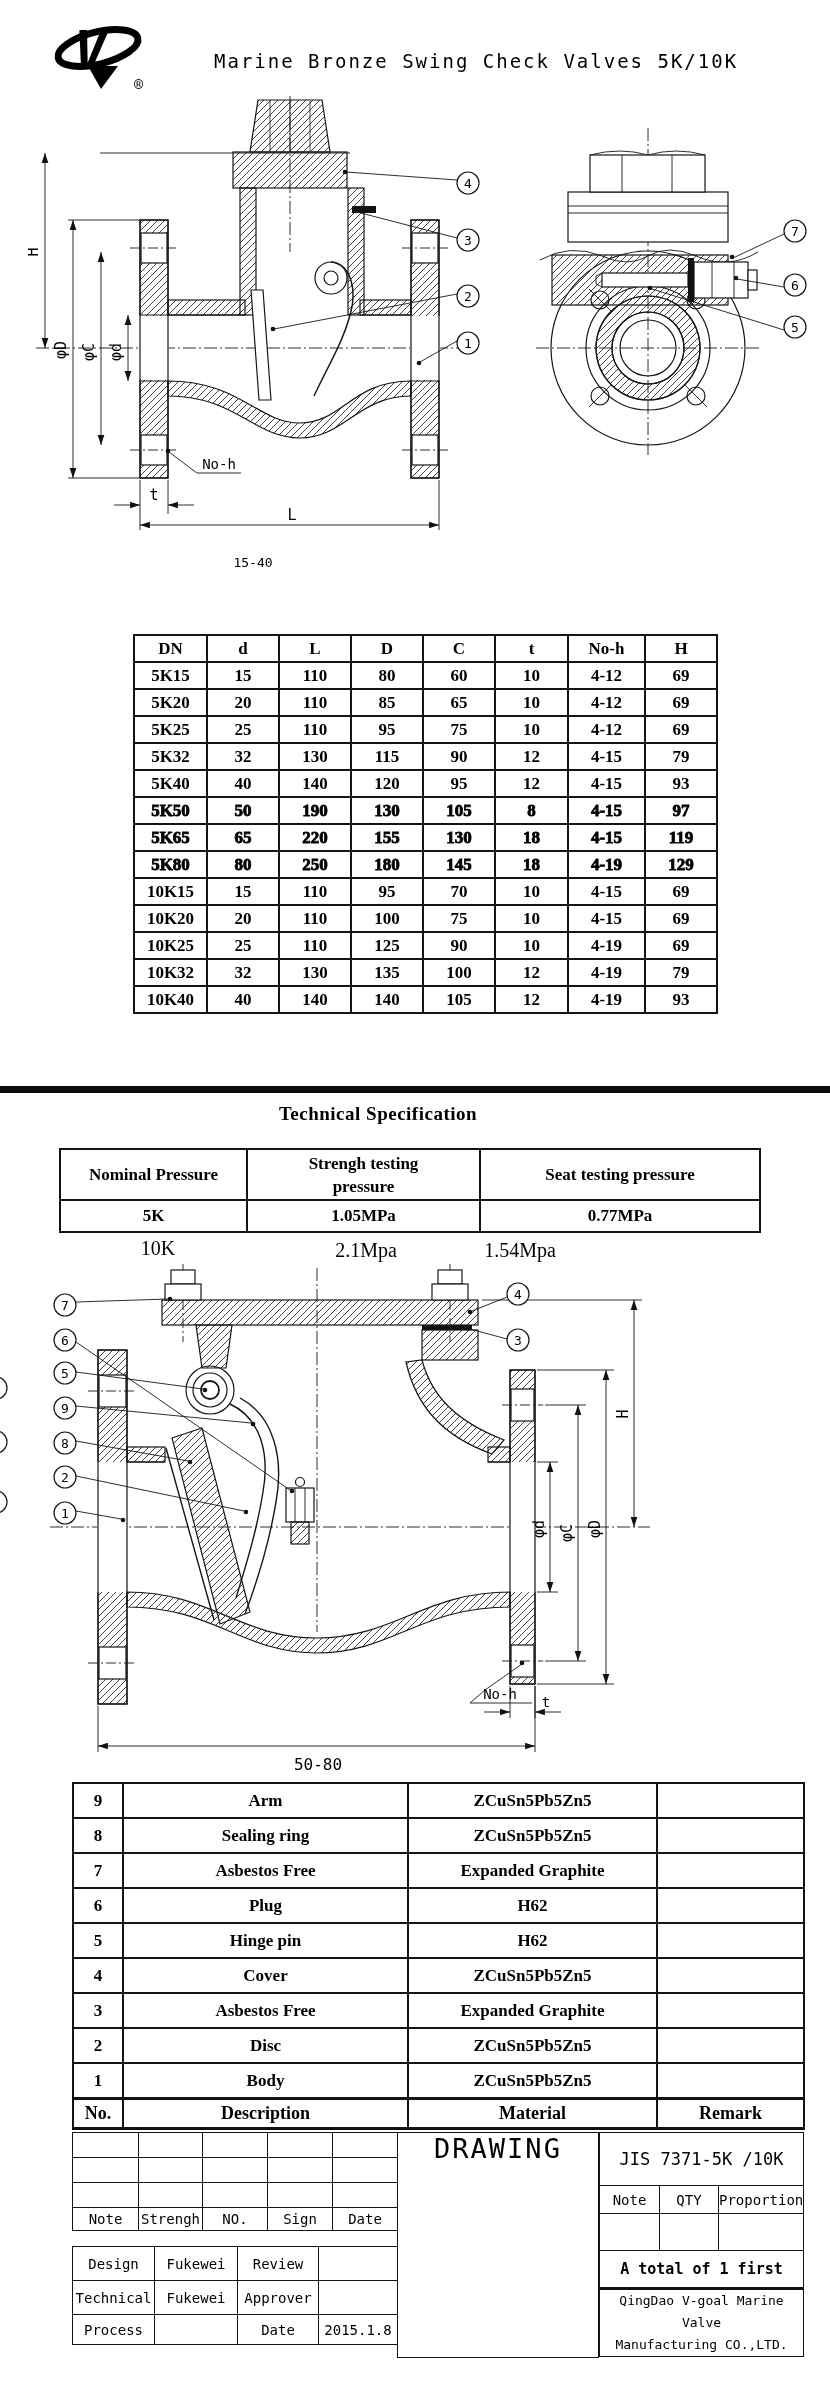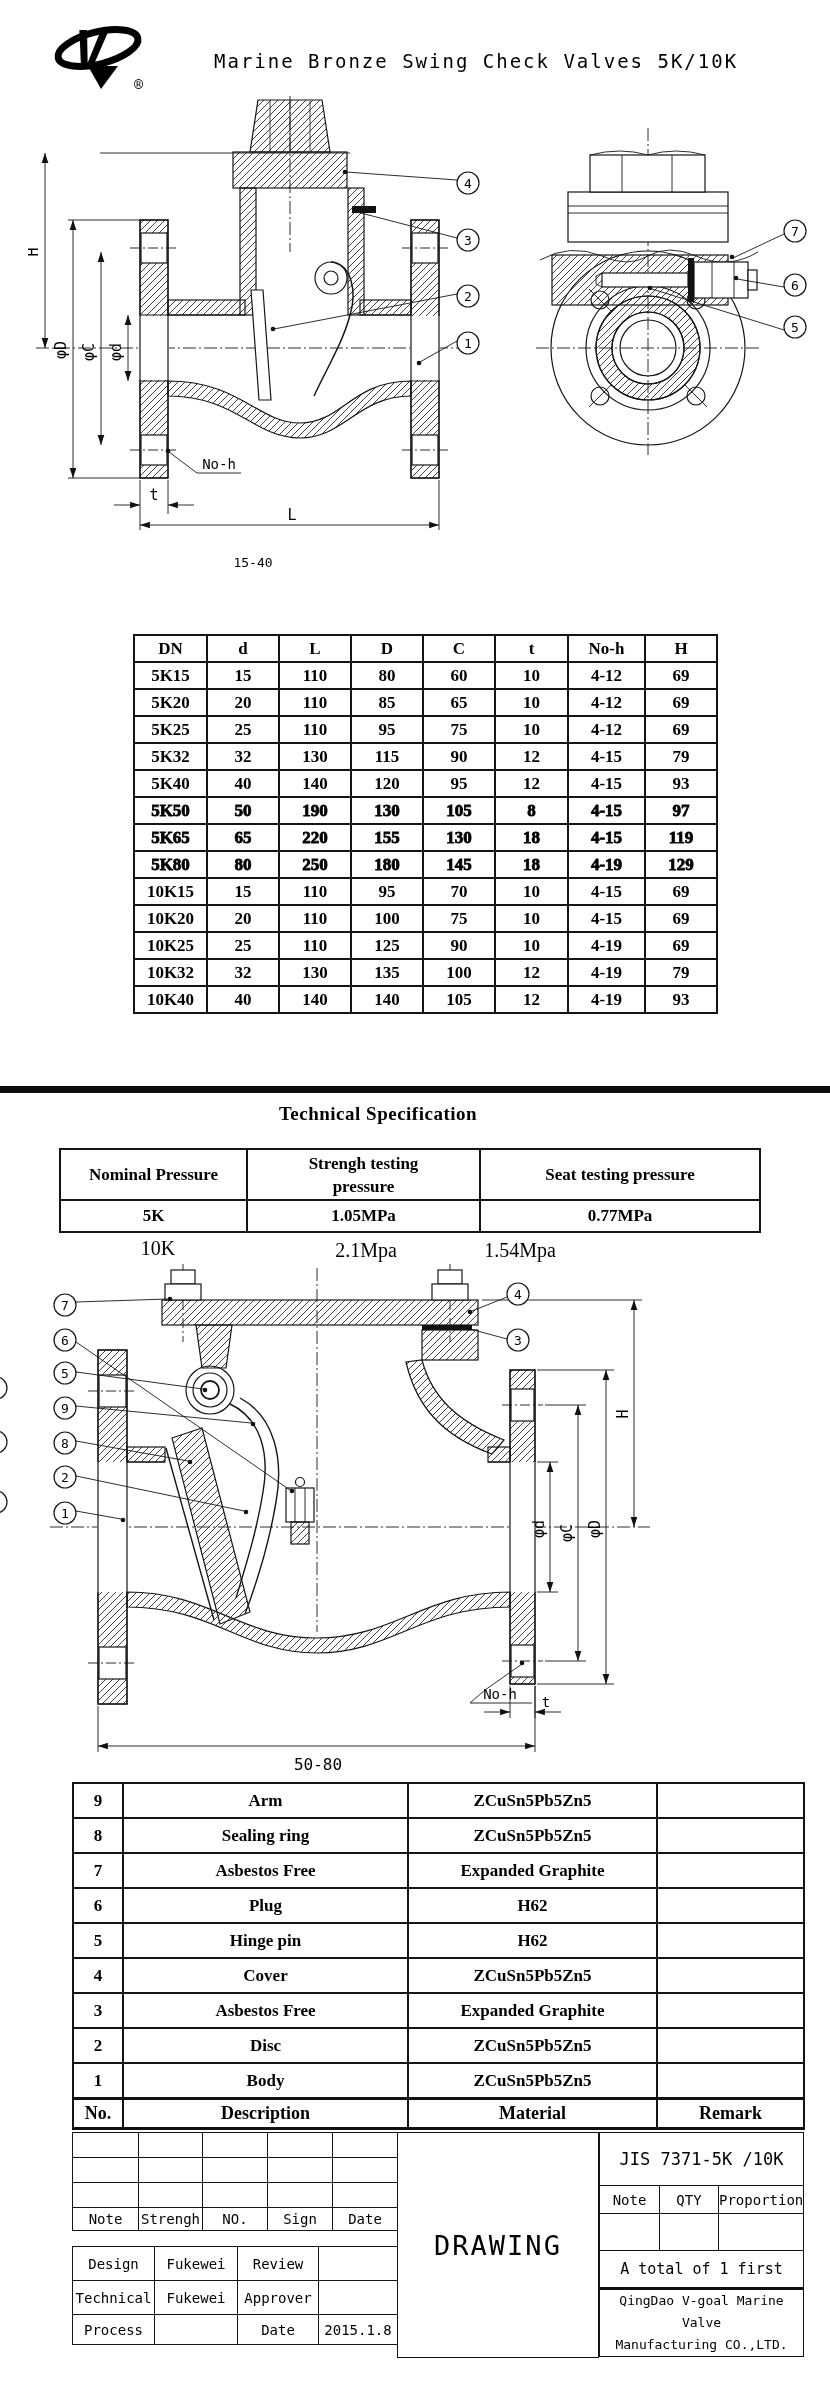--- a/index.html
+++ b/index.html
@@ -18,27 +18,27 @@
   .spec-heading{font-weight:bold;font-size:19px;letter-spacing:0.5px;text-align:center;}
   .floatval{position:absolute;transform:translateX(-50%);font-family:Liberation Serif, serif;
             font-size:20px;white-space:nowrap;}
   
   .partstable td{font-weight:bold;font-size:17px;height:33px;}
   .partstable .pfoot td{font-size:18px;height:27px;border-top:3px solid #111;border-bottom:3px solid #111;}
   
   .tb td{font-family:"DejaVu Sans Mono",monospace;font-weight:normal;font-size:14px;border:1.5px solid #141414;}
   .tb .h27 td{height:24px;} .tb .h25 td{height:22px;}
   .tb .h36 td{height:33px;} .tb .h31 td{height:29px;}
-  .drawbox{border:1.5px solid #141414;box-sizing:border-box;display:flex;align-items:center;justify-content:center;
+  .drawbox{border:1.5px solid #141414;box-sizing:border-box;display:flex;align-items:flex-start;justify-content:center;
            font-family:"DejaVu Sans Mono",monospace;font-size:27px;letter-spacing:2px;}
   .rt td{font-size:14px;}
   .rt .jis td{font-size:17px;height:52px;border-radius:24px;}
   .rt .nqp td{height:27px;}
   .rt .emp td{height:36px;}
-  .rt .tot td{height:36px;font-weight:normal;font-size:15px;border-bottom:3px solid #111;}
+  .rt .tot td{height:36px;font-weight:bold;font-size:15px;border-bottom:3px solid #111;}
   .rt .comp td{height:47px;font-size:13px;line-height:22px;}
   .divider{background:#0c0c0c;}
   .title{font-family:"DejaVu Sans Mono",monospace;font-size:19px;letter-spacing:2px;white-space:nowrap;}
   
   svg text{font-family:"DejaVu Sans Mono",monospace;fill:#000;stroke:none;}
   .dt{font-size:15px;} .ct{font-size:13px;} .cap{font-size:13px;} .cap2{font-size:16px;} .sm{font-size:14px;}
 </style>
 </head>
 <body>
 

